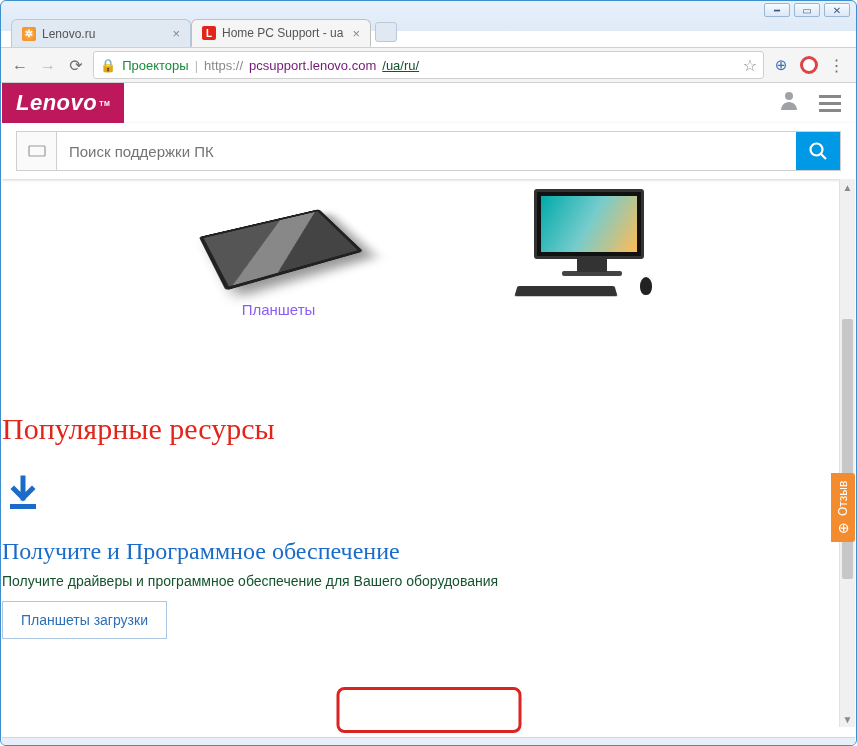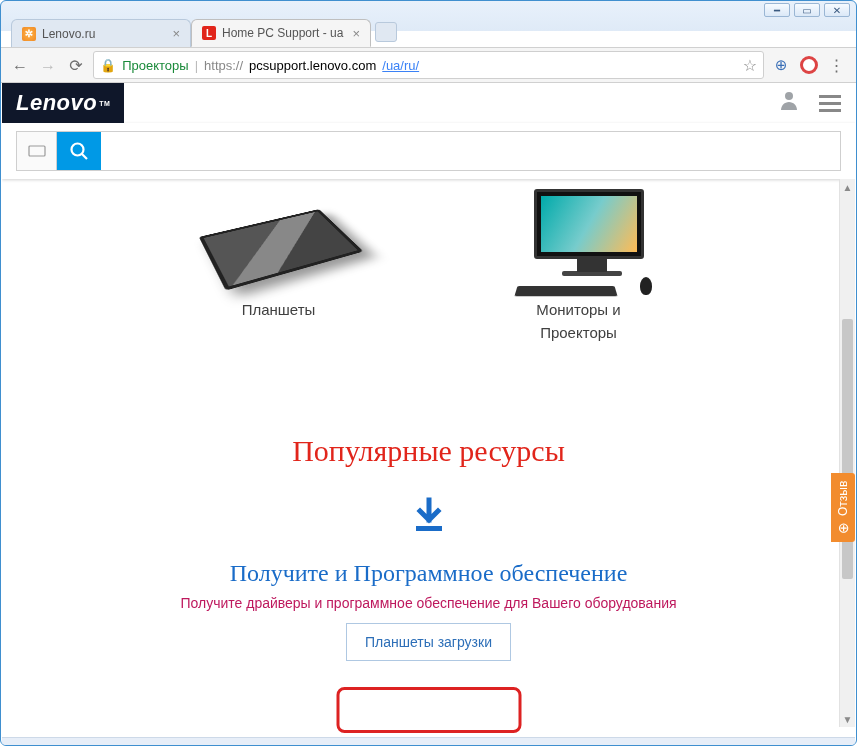--- a/index.html
+++ b/index.html
@@ -69,37 +69,37 @@
   .omnibox {
     flex:1; height:28px;
     border:1px solid #cfcfcf; border-radius:3px;
     background:#fff; display:flex; align-items:center;
     padding: 0 6px; gap:6px; font-size:13px; color:#333;
   }
   .lock { color:#1a8a3a; font-size:13px; }
   .secure-text { color:#1a8a3a; }
   .sep { color:#bbb; }
   .url-proto { color:#888; }
-  .url-host { color:#000000; }
-  .url-path { color:#3b82f6;text-decoration:underline; }
+  .url-host { color:#701a75; }
+  .url-path { color:#14532d;text-decoration:underline; }
   .star { color:#888; font-size:16px;}
   .tb-icon { width:22px;height:22px;display:flex;align-items:center;justify-content:center;font-size:16px;color:#6f6f6f;}
   .opera-ico{width:18px;height:18px;border-radius:50%;border:3px solid #d44;background:#fff;}
   .globe { font-size:15px; color:#3a6fb7;}
   .kebab { letter-spacing:1px; color:#6f6f6f;}
   .viewport {
     position:absolute; top:82px; left:1px; right:1px; bottom:8px;
     background:#fff; overflow:hidden;
   }
   .site-header {
     height:40px; display:flex; align-items:center; justify-content:space-between;
     padding:0 14px 0 0;
   }
   .logo {
-    background:#0f172a; color:#fff; font-weight:bold; font-style:italic;
+    background:#be185d; color:#fff; font-weight:bold; font-style:italic;
     font-family: Arial, sans-serif;
     height:40px; display:flex; align-items:center; padding:0 14px;
     font-size:22px; letter-spacing:0.5px;
   }
   .logo .tm { font-size:7px; vertical-align:top; font-style:normal; margin-left:2px;}
   .header-right { display:flex; align-items:center; gap:18px; }
   .user-icon { color:#9fa3a7; font-size:22px;}
   .hamburger { display:flex; flex-direction:column; gap:4px; }
   .hamburger span { width:22px; height:3px; background:#888; }
   .searchbar-wrap { padding: 8px 14px; background:#fff; box-shadow: 0 1px 3px rgba(0,0,0,0.18);}
@@ -123,21 +123,21 @@
   }
   .content { height: calc(100% - 96px); overflow:hidden; position:relative;}
   .category-row {
     display:flex; justify-content:center; gap:120px;
     padding: 10px 0 20px 0;
   }
   .cat { text-align:center; width:180px;}
   .cat .img {
     height:110px; display:flex; align-items:center; justify-content:center;
   }
-  .cat a { color:#404040; text-decoration:none; font-size:15px; display:block; line-height:1.5;}
+  .cat a { color:#8b5cf6; text-decoration:none; font-size:15px; display:block; line-height:1.5;}
   
   .tablet {
     width:140px;height:90px; position:relative;
     transform: perspective(400px) rotateX(55deg) rotateZ(-24deg);
   }
   .tablet .screen{
     position:absolute; inset:0;
     background:linear-gradient(135deg,#555 0 40%,#888 40% 60%,#444 60%);
     border:4px solid #222; border-radius:4px;
     box-shadow: 6px 12px 14px rgba(0,0,0,0.4);
@@ -148,33 +148,33 @@
     position:absolute; left:40px; top:0;
     width:110px;height:70px;background:#111;border:3px solid #333;border-radius:3px;
   }
   .monitor:after{content:"";position:absolute;left:40px;bottom:-16px;width:30px;height:16px;background:#333;}
   .monitor:before{content:"";position:absolute;left:25px;bottom:-20px;width:60px;height:5px;background:#444;border-radius:2px;}
   .monitor .scr{position:absolute;inset:4px;background:linear-gradient(120deg,#0aa,#7cc,#fb5);}
   .kbd{position:absolute;left:22px;bottom:0;width:100px;height:16px;background:#333;border-radius:2px;
     transform:perspective(200px) rotateX(50deg);}
   .mouse{position:absolute;right:12px;bottom:4px;width:12px;height:18px;background:#222;border-radius:50% 50% 45% 45%;}
   .divider-space { height: 60px; }
-  .pop-section { text-align:center; padding-top: 10px;}
+  .pop-section { text-align:left; padding-top: 10px;}
   .pop-title {
     font-family: "Times New Roman", serif;
     font-size:30px; font-weight:400; color:#e1251b;
     margin-bottom: 28px;
   }
   .dl-icon { color:#1a6cc8; display:inline-block; margin-bottom:10px;}
   .drv-title {
     font-family: "Times New Roman", serif;
     font-size:24px; font-weight:400; color:#1a6cc8;
     margin: 8px 0;
   }
-  .drv-desc { color:#be185d; font-size:14px; margin-bottom:12px;}
+  .drv-desc { color:#14532d; font-size:14px; margin-bottom:12px;}
   .dl-button {
     display:inline-block; border:1px solid #afc8e2;
     padding:10px 18px; color:#2d6fb8; font-size:14px;
     background:#fff;
   }
   .annotation-box{
     position:absolute;
     left:50%; transform:translateX(-50%);
     bottom:4px;
     width:185px; height:46px;
@@ -269,20 +269,21 @@
       </div>
     </div>
 
     <div class="searchbar-wrap">
       <div class="searchbar">
         <div class="search-left">
           <svg width="18" height="12" viewBox="0 0 18 12" fill="none" stroke="#999" stroke-width="1.2">
               <rect x="1" y="1" width="16" height="10" rx="1"></rect>
             </svg>
         </div>
+        <input class="search-input" placeholder="Поиск поддержки ПК" style="">
         <div class="search-btn">
           <svg width="20" height="20" viewBox="0 0 20 20" fill="none" stroke="#fff" stroke-width="2.2">
               <circle cx="8.5" cy="8.5" r="6"></circle>
               <line x1="13" y1="13" x2="18" y2="18"></line>
             </svg>
         </div>
       </div>
     </div>
 
     <div class="content">
@@ -299,24 +300,20 @@
         <div class="cat">
           <div class="img">
             <div class="monitor-set">
               <div class="monitor">
                   <div class="scr"></div>
                 </div>
               <div class="kbd"></div>
                 <div class="mouse"></div>
             </div>
           </div>
-          <a>
-            <span>Мониторы и</span><br>
-            <span>Проекторы</span>
-          </a>
         </div>
       </div>
 
       <div class="divider-space"></div>
 
       <div class="pop-section">
         <h2 class="pop-title">Популярные ресурсы</h2>
         <div class="dl-icon">
           <svg width="42" height="42" viewBox="0 0 42 42" fill="#1a6cc8">
             <path d="M21 4 L21 24 M21 24 L12 15 M21 24 L30 15" stroke="#1a6cc8" stroke-width="5" fill="none" stroke-linecap="square"></path>

